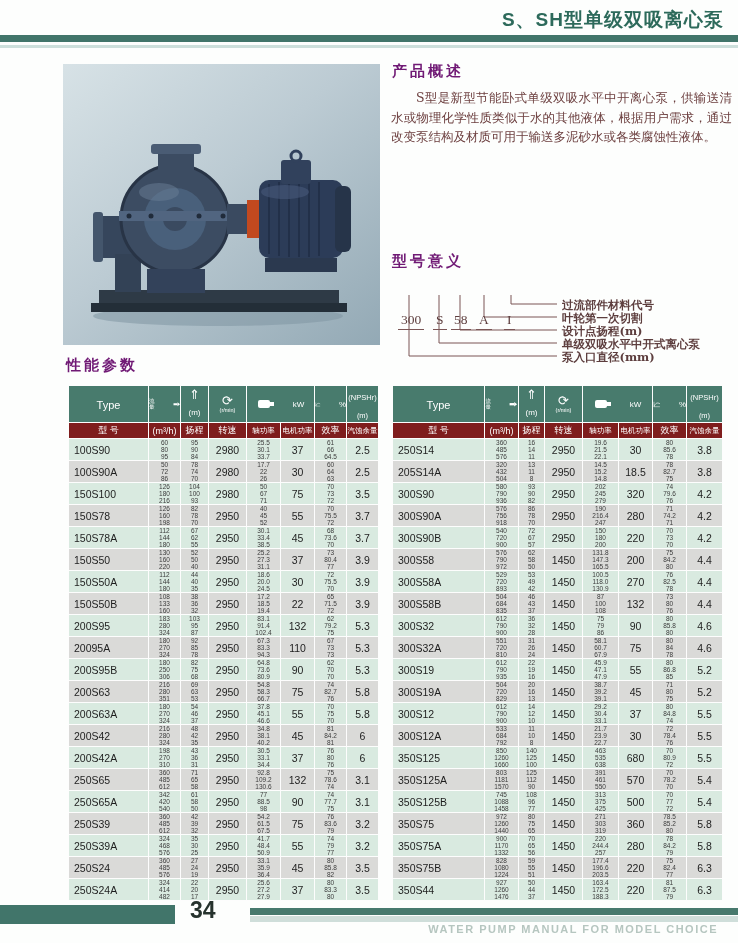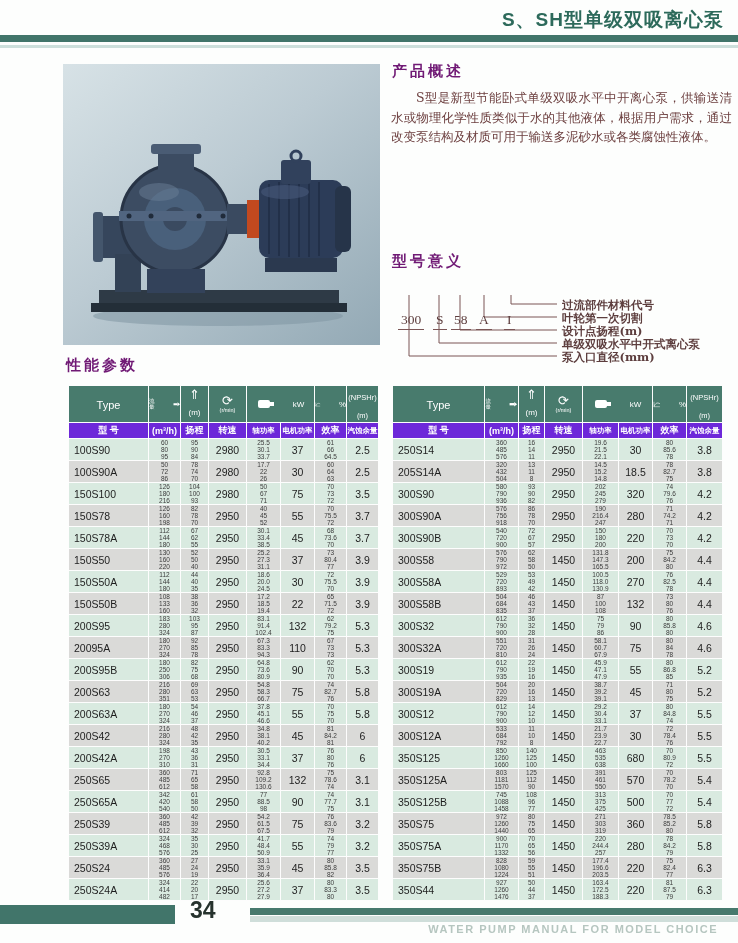--- a/index.html
+++ b/index.html
@@ -52,21 +52,21 @@
     font-size:11.5px;color:#5d3e3e;white-space:nowrap;font-weight:bold;
   }
 
   
   .tbl-wrap{position:absolute;top:385px;}
   #left-table{left:68px;width:310px;}
   #right-table{left:392px;width:330px;}
   table{border-collapse:collapse;width:100%;table-layout:fixed;}
   th,td{border:1px solid #fdfdfd;overflow:hidden;}
   thead tr.h1 th{background:#487b6d;color:#fff;height:30px;font-weight:normal;padding:0;}
-  thead tr.h2 th{background:#6d28d9;color:#fff;height:15px;font-weight:bold;font-size:9px;padding:0;}
+  thead tr.h2 th{background:#7f1d1d;color:#fff;height:15px;font-weight:normal;font-size:9px;padding:0;}
   .h1 .en{font-size:11px;}
   .h1 .unit{font-size:8px;}
   .h1 .npsh-h{font-size:7.5px;line-height:9px;white-space:pre-line;}
   .h1 .glyph{font-size:13px;line-height:12px;display:block;}
   .h1 .tiny{font-size:5.5px;display:block;line-height:6px;}
   .h1 .iconrow{display:flex;align-items:center;justify-content:center;gap:18px;}
   .h2 .small-cn{font-size:7.5px;}
   tbody td{height:21px;text-align:center;padding:0;color:#1e1e1e;}
   tbody tr:nth-child(odd){background:#d9eae0;}
   tbody tr:nth-child(even){background:#dadad8;}

